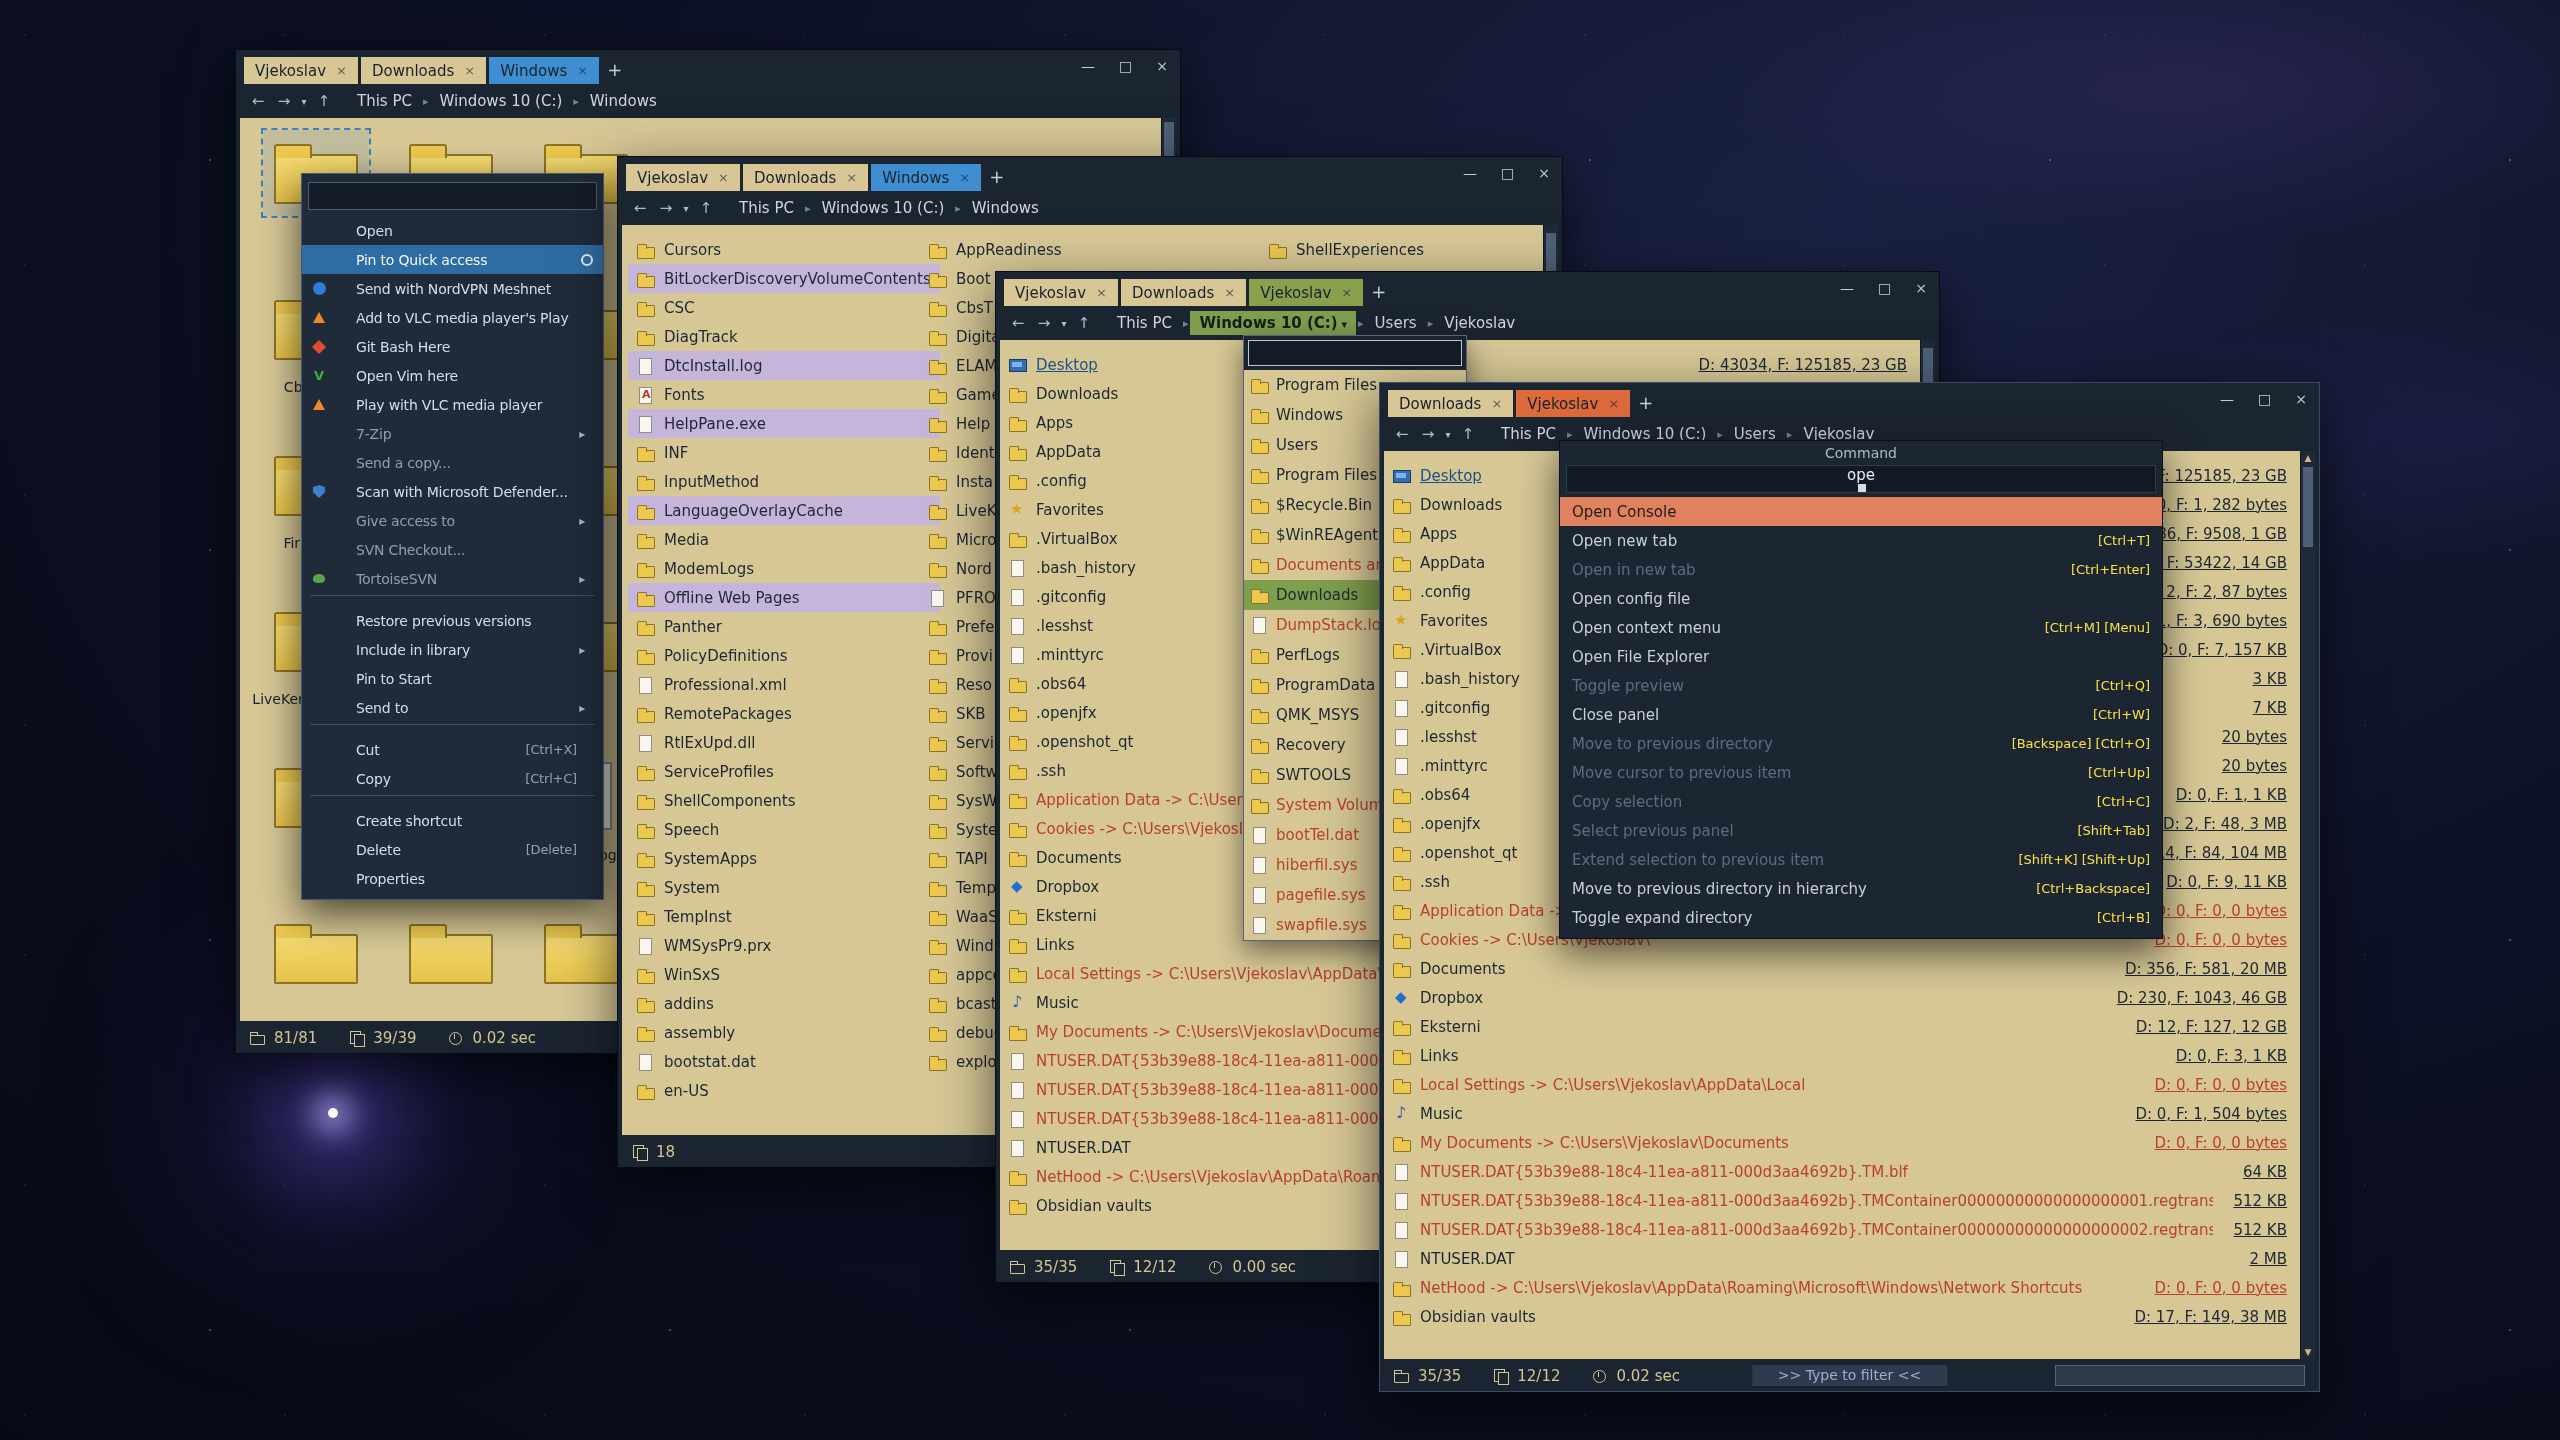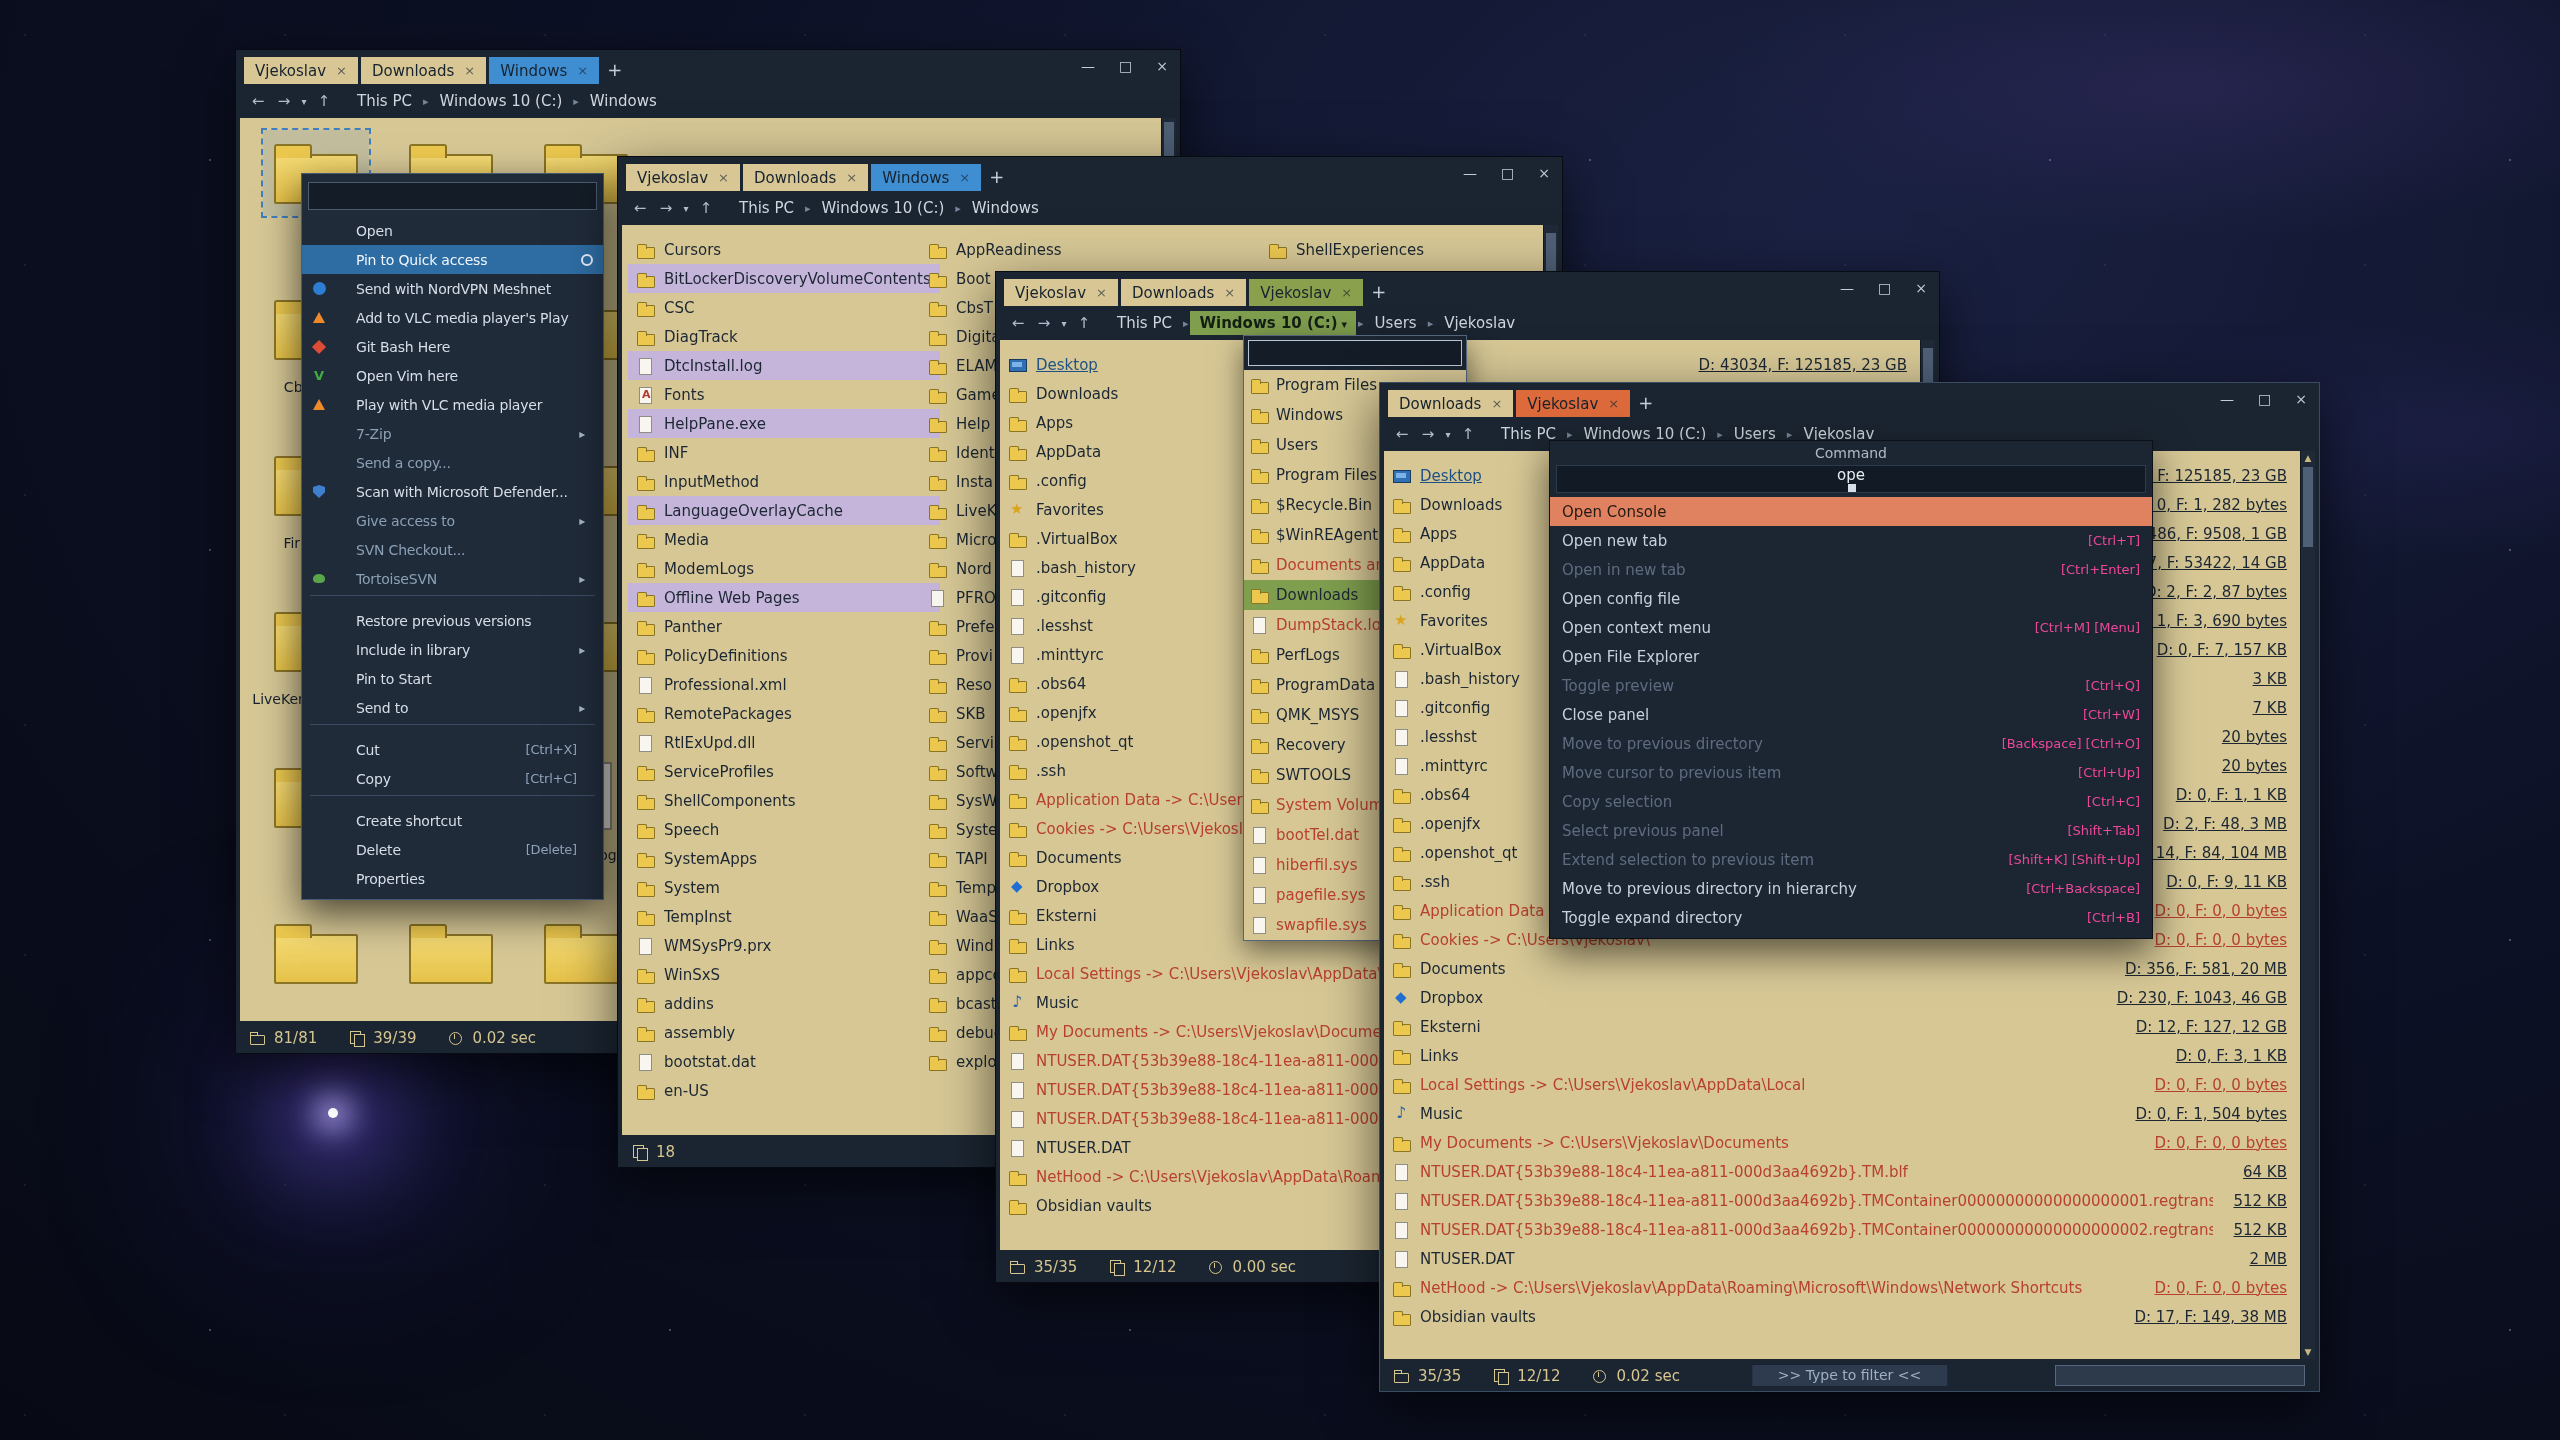--- a/index.html
+++ b/index.html
@@ -122,29 +122,29 @@
   .ddown{position:absolute;left:247px;top:63px;width:224px;background:#d6c795;border:1px solid #55657c;
     box-shadow:0 10px 26px rgba(0,0,0,.5);z-index:5;}
   .ddhead{background:#1b2531;padding:4px;}
   .ddfilter{height:26px;background:#141c27;border:1px solid #b9c6d6;}
   .drow{height:30px;display:flex;align-items:center;gap:6px;padding:0 6px;font-size:15px;color:#1c2733;
     white-space:nowrap;overflow:hidden;}
   .drow.green{background:#7f9e4e;}
   .drow .nm.red{color:#b8402e;}
 
   
-  .palette{position:absolute;left:169px;top:57px;width:604px;background:#1c2633;border:1px solid #0c1118;
+  .palette{position:absolute;left:179px;top:57px;width:604px;background:#1c2633;border:1px solid #0c1118;
     box-shadow:0 14px 36px rgba(0,0,0,.6);z-index:6;padding-bottom:6px;}
   .ptitle{text-align:center;color:#aeb9c8;font-size:14px;height:24px;line-height:24px;}
   .pinput{margin:0 6px 4px;height:28px;background:#121a25;border:1px solid #2c3a4d;color:#e8edf3;font-size:15px;
     padding:0 8px;display:flex;align-items:center;flex-direction:column;}
   .caret{display:inline-block;width:8px;height:16px;background:#d8dee6;margin-left:2px;}
   .prow{height:29px;display:flex;align-items:center;padding:0 12px;font-size:15px;color:#c7d0dc;white-space:nowrap;}
   .prow .plab{flex:1;overflow:hidden;}
-  .prow .pkeys{color:#ec4899;font-size:13px;}
+  .prow .pkeys{color:#fde047;font-size:13px;}
   .prow.sel{background:#e08260;color:#231a14;}
   .prow.sel .pkeys{color:#3c2c22;}
   .prow.dim{color:#5e6b7f;}
 
   
   .filterchip{position:absolute;left:50%;transform:translateX(-50%);top:4px;height:23px;line-height:21px;
     padding:0 26px;background:#2e3b4e;border:1px solid #19222e;color:#9fb0c4;font-size:14px;white-space:nowrap;}
   .statusinput{position:absolute;right:14px;top:5px;width:250px;height:21px;background:#2c3a4c;border:1px solid #54657c;}
 </style>
 </head>

